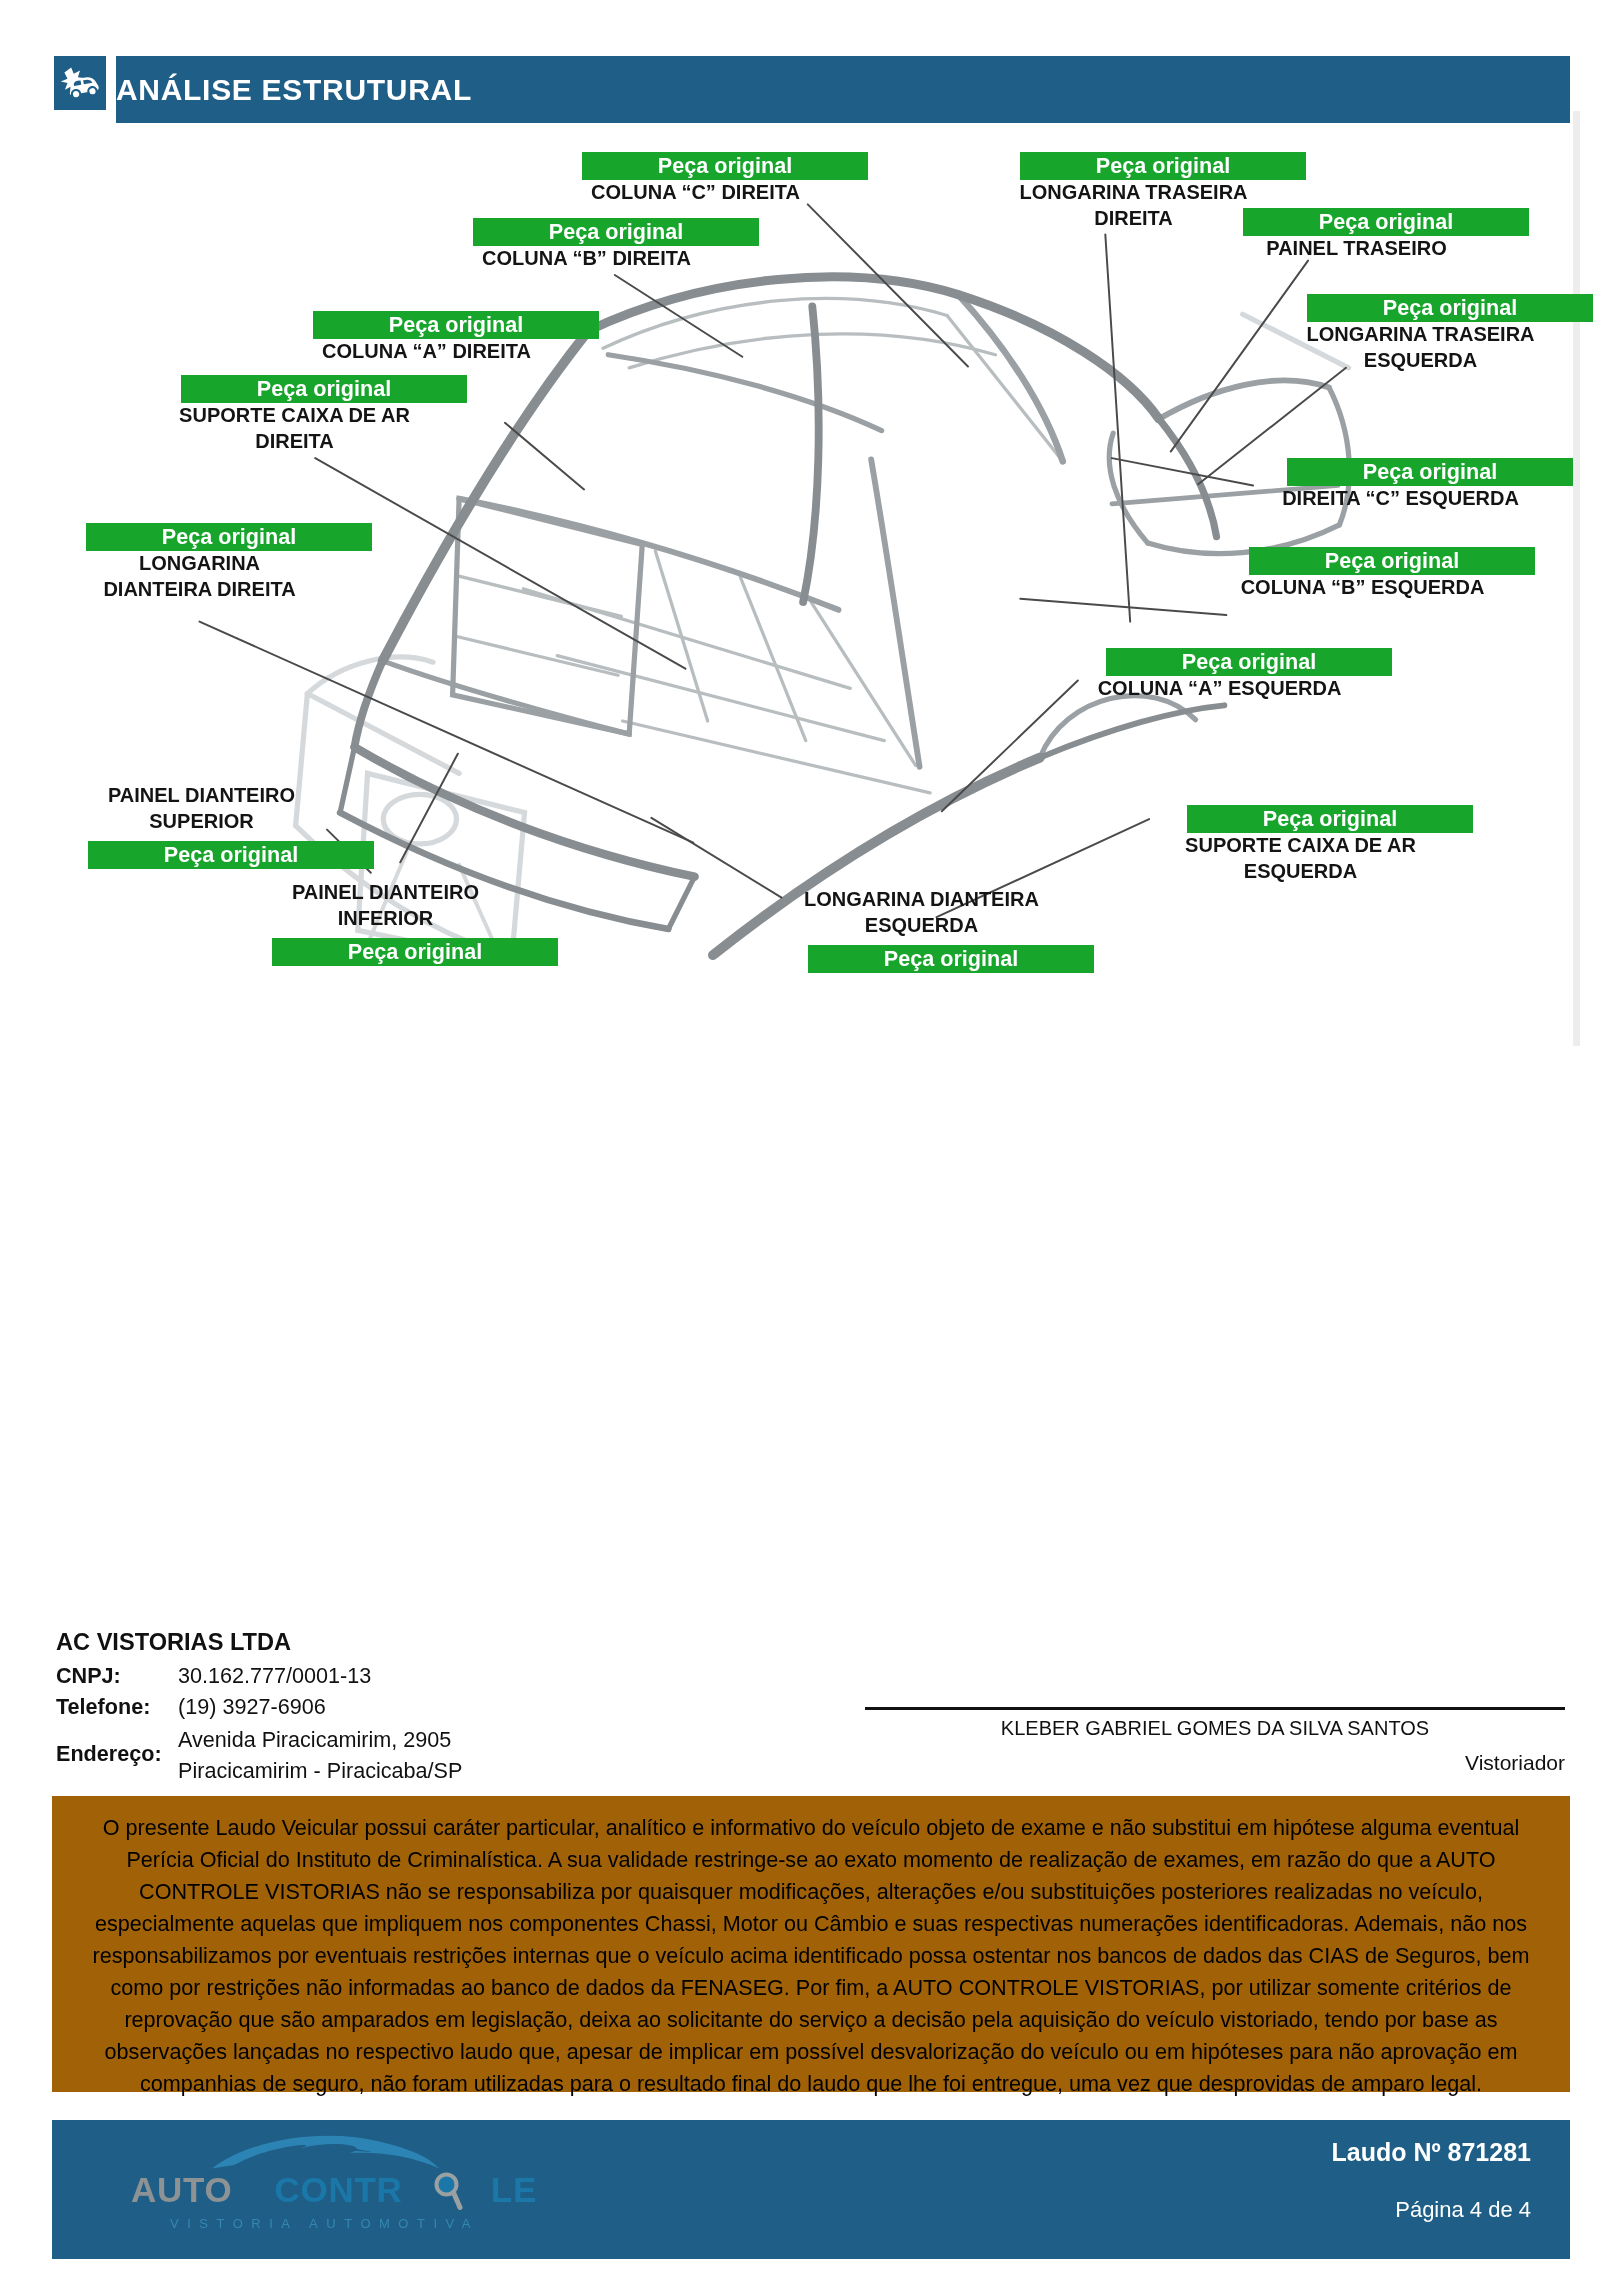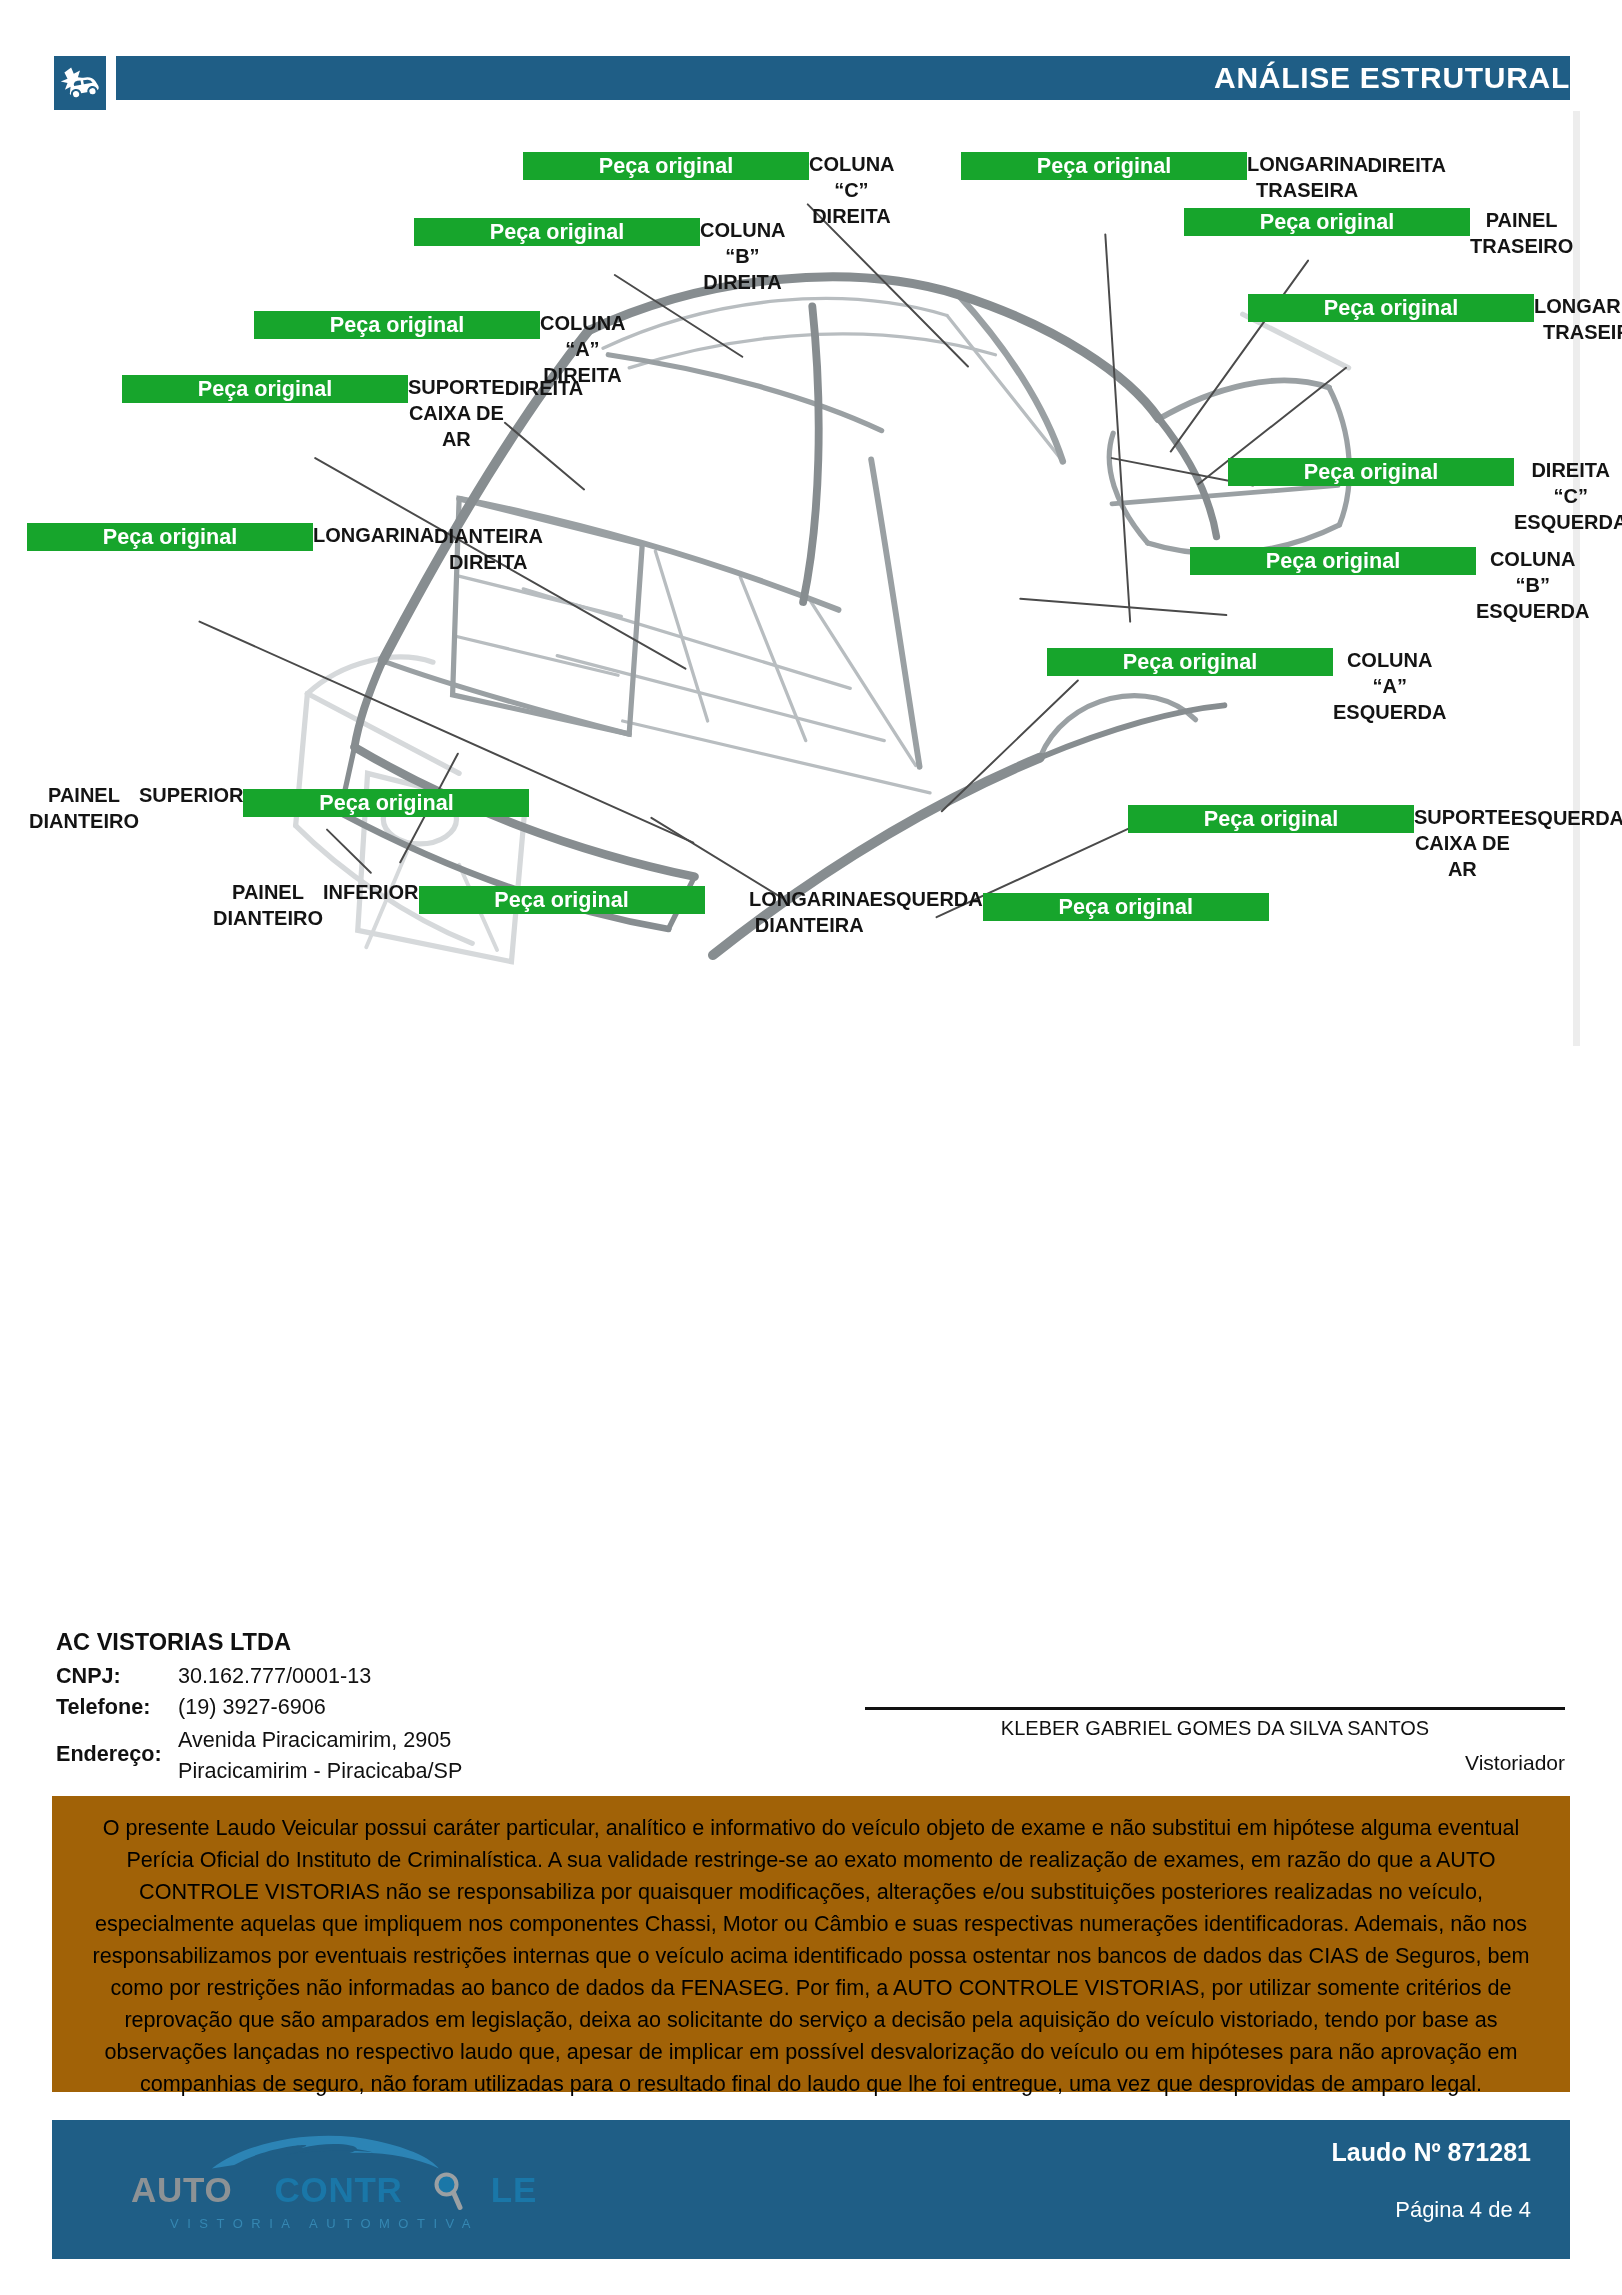--- a/index.html
+++ b/index.html
@@ -1,26 +1,26 @@
 <!DOCTYPE html>
 <html style="font-size:10.5px"><head>
 <meta charset="utf-8">
 <style>
   html,body{margin:0;padding:0;background:#fff;}
   .page{position:relative;width:1622px;height:2295px;background:#fff;overflow:hidden;
         font-family:"Liberation Sans",sans-serif;color:#111;}
   
   .hdr-icon{position:absolute;left:54px;top:56px;width:52px;height:54px;background:#1F5E86;}
-  .hdr-bar{position:absolute;left:116px;top:56px;width:1454px;height:44px;background:#1F5E86;
-           display:flex;align-items:center;justify-content:flex-end;}
+  .hdr-bar{position:absolute;left:116px;top:56px;width:1454px;height:67px;background:#1F5E86;
+           display:flex;align-items:center;justify-content:flex-start;}
   .hdr-title{color:#fff;font-size:30px;font-weight:bold;letter-spacing:0.7px;}
   
   .diagram-svg{position:absolute;left:0;top:0;width:1622px;height:1047px;}
   .diagram-edge{position:absolute;left:1573px;top:111px;width:6.5px;height:935px;background:#ededed;}
-  .pg{position:absolute;width:345px;display:flex;flex-direction:row;align-items:flex-start;}
+  .pg{position:absolute;width:345px;display:flex;flex-direction:column;align-items:flex-end;}
   .badge{width:286px;height:28px;background:#17A52C;color:#fff;font-size:21.6px;font-weight:bold;
          display:flex;align-items:center;justify-content:center;flex:0 0 auto;}
   .plbl{font-size:20px;font-weight:bold;line-height:26px;color:#141414;text-align:center;width:100%;}
   .pg .badge + .plbl{margin-top:-1.3px;}
   .pg .plbl + .badge{margin-top:6.5px;}
   
   .abs{position:absolute;text-align:right;}
   .co-name{font-size:23.6px;font-weight:bold;}
   .co-lbl{font-size:21.6px;font-weight:bold;}
   .co-val{font-size:21.6px;}

